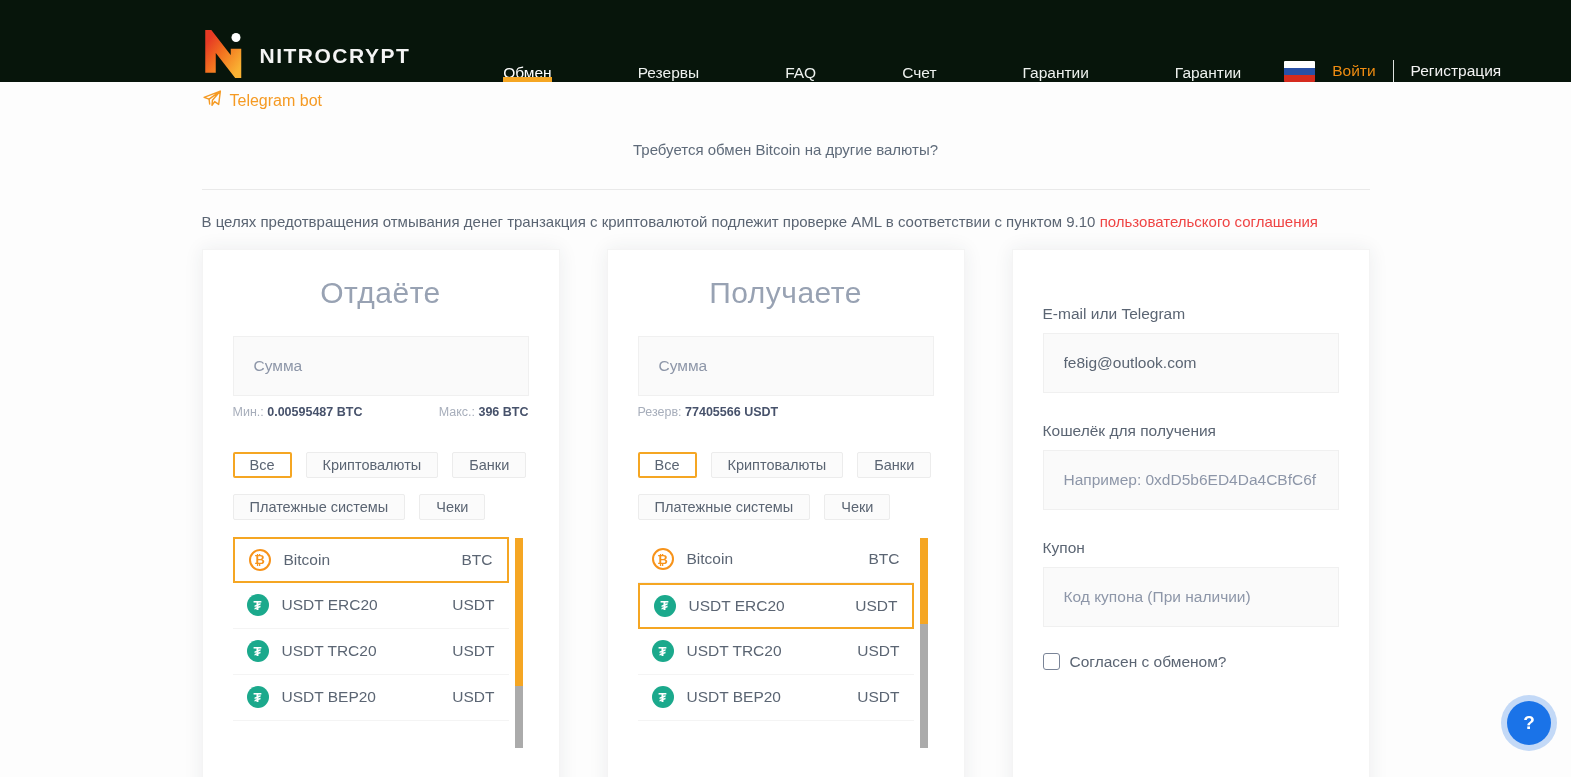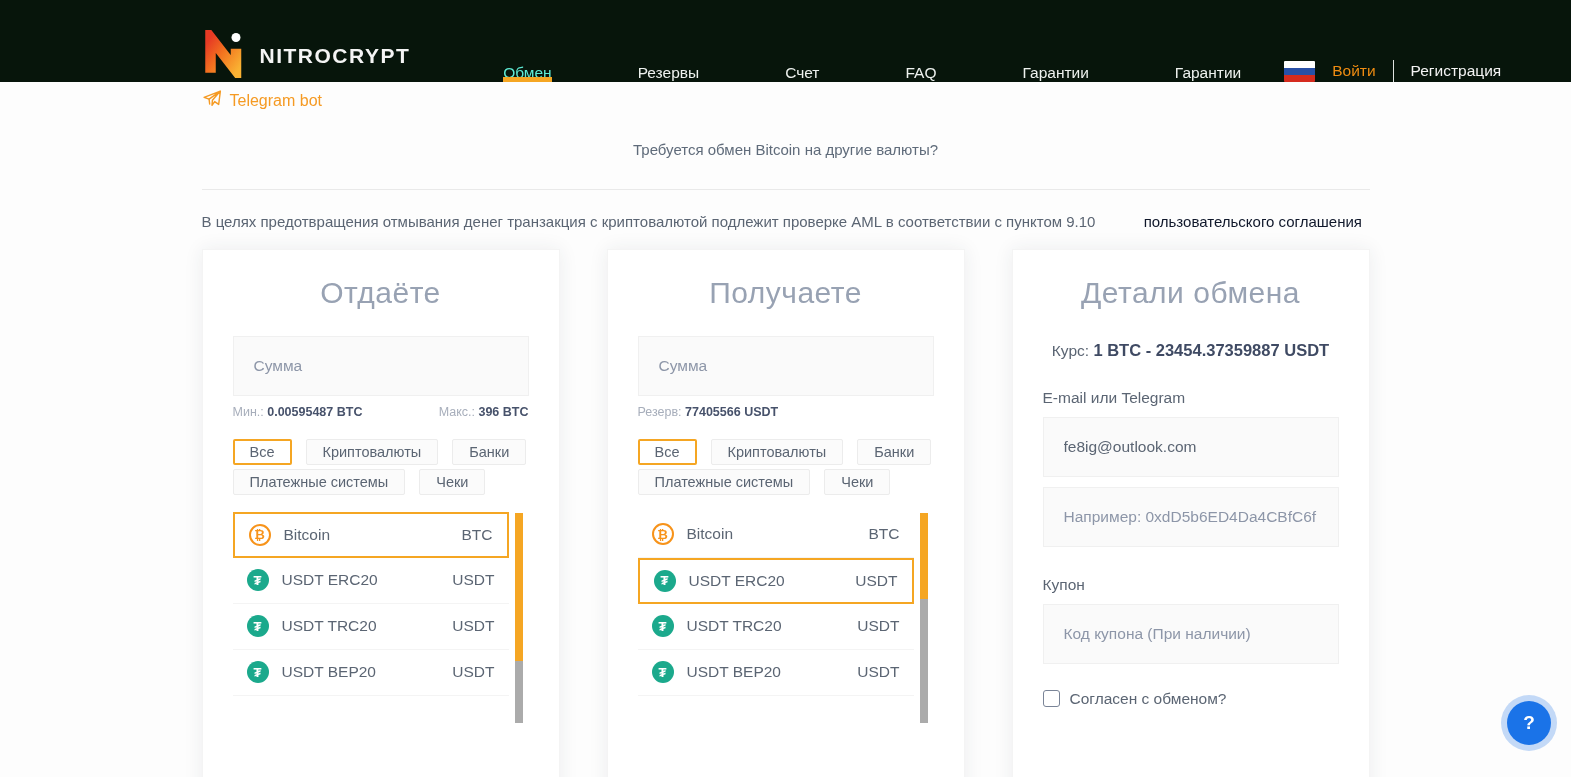--- a/index.html
+++ b/index.html
@@ -12,60 +12,60 @@
   
   .navbar { height: 82px; background: #07150b; }
   .nav-inner { width: 1172px; height: 100%; margin: 0 auto; display: flex; align-items: flex-end; }
   .brand { display: flex; align-items: center; gap: 12px; cursor: pointer; }
   .brand-name { color: #f4f4f4; font-size: 21px; font-weight: 700; letter-spacing: 1.5px; }
   .nav-menu { display: flex; margin-left: 50px; }
   .nav-item {
     position: relative; display: flex; align-items: center; height: 100%;
     padding: 0 43px; color: #eef2ef; font-size: 15.5px; text-decoration: none; cursor: pointer;
   }
-  .nav-item.active { color: #5eead4; }
+  .nav-item.active { color: #ffffff; }
   .nav-item.active::after {
     content: ""; position: absolute; left: 43px; right: 43px; bottom: 0;
     height: 5px; background: #f5a623;
   }
   .nav-right { margin-left: auto; display: flex; align-items: center; gap: 17px; }
   .flag { width: 31px; height: 21px; display: inline-block; border-radius: 1px; overflow: hidden; cursor: pointer; }
   .flag div { height: 7px; }
   .flag .w { background: #ffffff; } .flag .b { background: #2850a7; } .flag .r { background: #d52b1e; }
   .login-link { color: #ef8c12; font-size: 15.5px; text-decoration: none; cursor: pointer; }
   .nav-divider { color: #e8e8e8; width: 1px; height: 22px; background: #dfe3e0; }
   .register-link { color: #f4f4f4; font-size: 15.5px; text-decoration: none; cursor: pointer; }
 
   
   .container { width: 1168px; margin: 0 auto; }
   .tg-row { padding-top: 7px; text-align: left; }
   .tg-link { display: inline-flex; align-items: center; gap: 8px; color: #f59a23; font-size: 16px; text-decoration: none; cursor: pointer; }
   .page-heading { margin-top: 28px; text-align: center; font-size: 15px; font-weight: 400; color: #5f6b7a; }
   .heading-divider { margin-top: 31px; border: none; border-top: 1px solid #e9e9e9; }
   .aml { margin-top: 21px; font-size: 15px; line-height: 1.45; color: #5b6573; }
-  .aml a { color: #0f172a; text-decoration: none; cursor: pointer; margin-left: 44px; }
+  .aml a { color: #ef4444; text-decoration: none; cursor: pointer; }
 
   
   .panels { margin-top: 16px; display: flex; justify-content: space-between; }
   .panel {
     width: 358px; height: 920px; background: #ffffff; padding: 26px 30px 30px 30px;
     box-shadow: 0 0 18px rgba(40, 50, 70, 0.08); border: 1px solid #f4f4f4;
   }
   .panel-title { text-align: center; font-size: 30px; font-weight: 400; color: #98a2b3; letter-spacing: 0.5px; }
   .amount-input {
     margin-top: 26px; width: 100%; height: 60px; background: #fafafa;
     border: 1px solid #f0f0f0; padding: 12px 20px; font-size: 15.5px; color: #5b6573;
     font-family: "Liberation Sans", sans-serif; outline: none;
   }
   .amount-input::placeholder, .field-input::placeholder { color: #8d96a8; opacity: 1; }
   .limits { margin-top: 9px; display: flex; justify-content: space-between; font-size: 12.5px; }
   .limits .lab { color: #a7aebb; }
   .limits .val { color: #47526b; font-weight: 700; }
   .reserve { margin-top: 9px; font-size: 12.5px; }
-  .filters { margin-top: 20px; display: flex; flex-wrap: wrap; gap: 4px 14px; }
+  .filters { margin-top: 33px; display: flex; flex-wrap: wrap; gap: 16px 14px; }
   .filter-btn {
     background: #fbfbfb; border: 1px solid #ececec; border-radius: 2px;
     padding: 4px 16px; font-size: 14.5px; color: #5b6573; cursor: pointer;
     font-family: "Liberation Sans", sans-serif;
   }
   .filter-btn.active { border: 2px solid #f5a623; background: #ffffff; padding: 3px 15px; }
   .coin-list { margin-top: 17px; position: relative; padding-right: 20px; }
   .coin-row {
     height: 46px; display: flex; align-items: center; padding: 0 14px;
     border-bottom: 1px solid #f4f4f4; cursor: pointer;
@@ -124,22 +124,22 @@
           </defs>
           <path d="M14 57 V10 L48 54 V25" stroke="url(#lgrad)" stroke-width="14" fill="none"></path>
           <circle cx="48" cy="10" r="6" fill="#ffffff"></circle>
         </svg>
       </span>
       <span class="brand-name">NITROCRYPT</span>
     </div>
     <div class="nav-menu">
       <a class="nav-item active">Обмен</a>
       <a class="nav-item">Резервы</a>
+      <a class="nav-item">FAQ</a>
       <a class="nav-item">Счет</a>
-      <a class="nav-item">FAQ</a>
       <a class="nav-item">Гарантии</a>
       <a class="nav-item">Гарантии</a>
     </div>
     <div class="nav-right">
       <span class="flag">
         <div class="w"></div>
           <div class="b"></div>
           <div class="r"></div>
       </span>
       <a class="login-link">Войти</a>
@@ -256,27 +256,23 @@
           <span class="coin-code">USDT</span>
         </div>
         <div class="scrollbar">
           <div class="thumb" style="height:86px;"></div>
           <div class="rest" style="height:124px;"></div>
         </div>
       </div>
     </div>
 
     <div class="panel">
-      <div class="panel-title">Детали обмена</div>
-      <div class="rate">
-        <span>Курс:</span>
-        <b>1 BTC - 23454.37359887 USDT</b>
-      </div>
       <div class="field-label">E-mail или Telegram</div>
       <input class="field-input" value="fe8ig@outlook.com" style="">
+      <div class="field-label">Кошелёк для получения</div>
       <input class="field-input" placeholder="Например: 0xdD5b6ED4Da4CBfC6f" style="">
       <div class="field-label">Купон</div>
       <input class="field-input" placeholder="Код купона (При наличии)" style="">
       <div class="agree-row">
         <span class="agree-box"></span>
         <span class="agree-label">Согласен с обменом?</span>
       </div>
     </div>
 
   </div>

